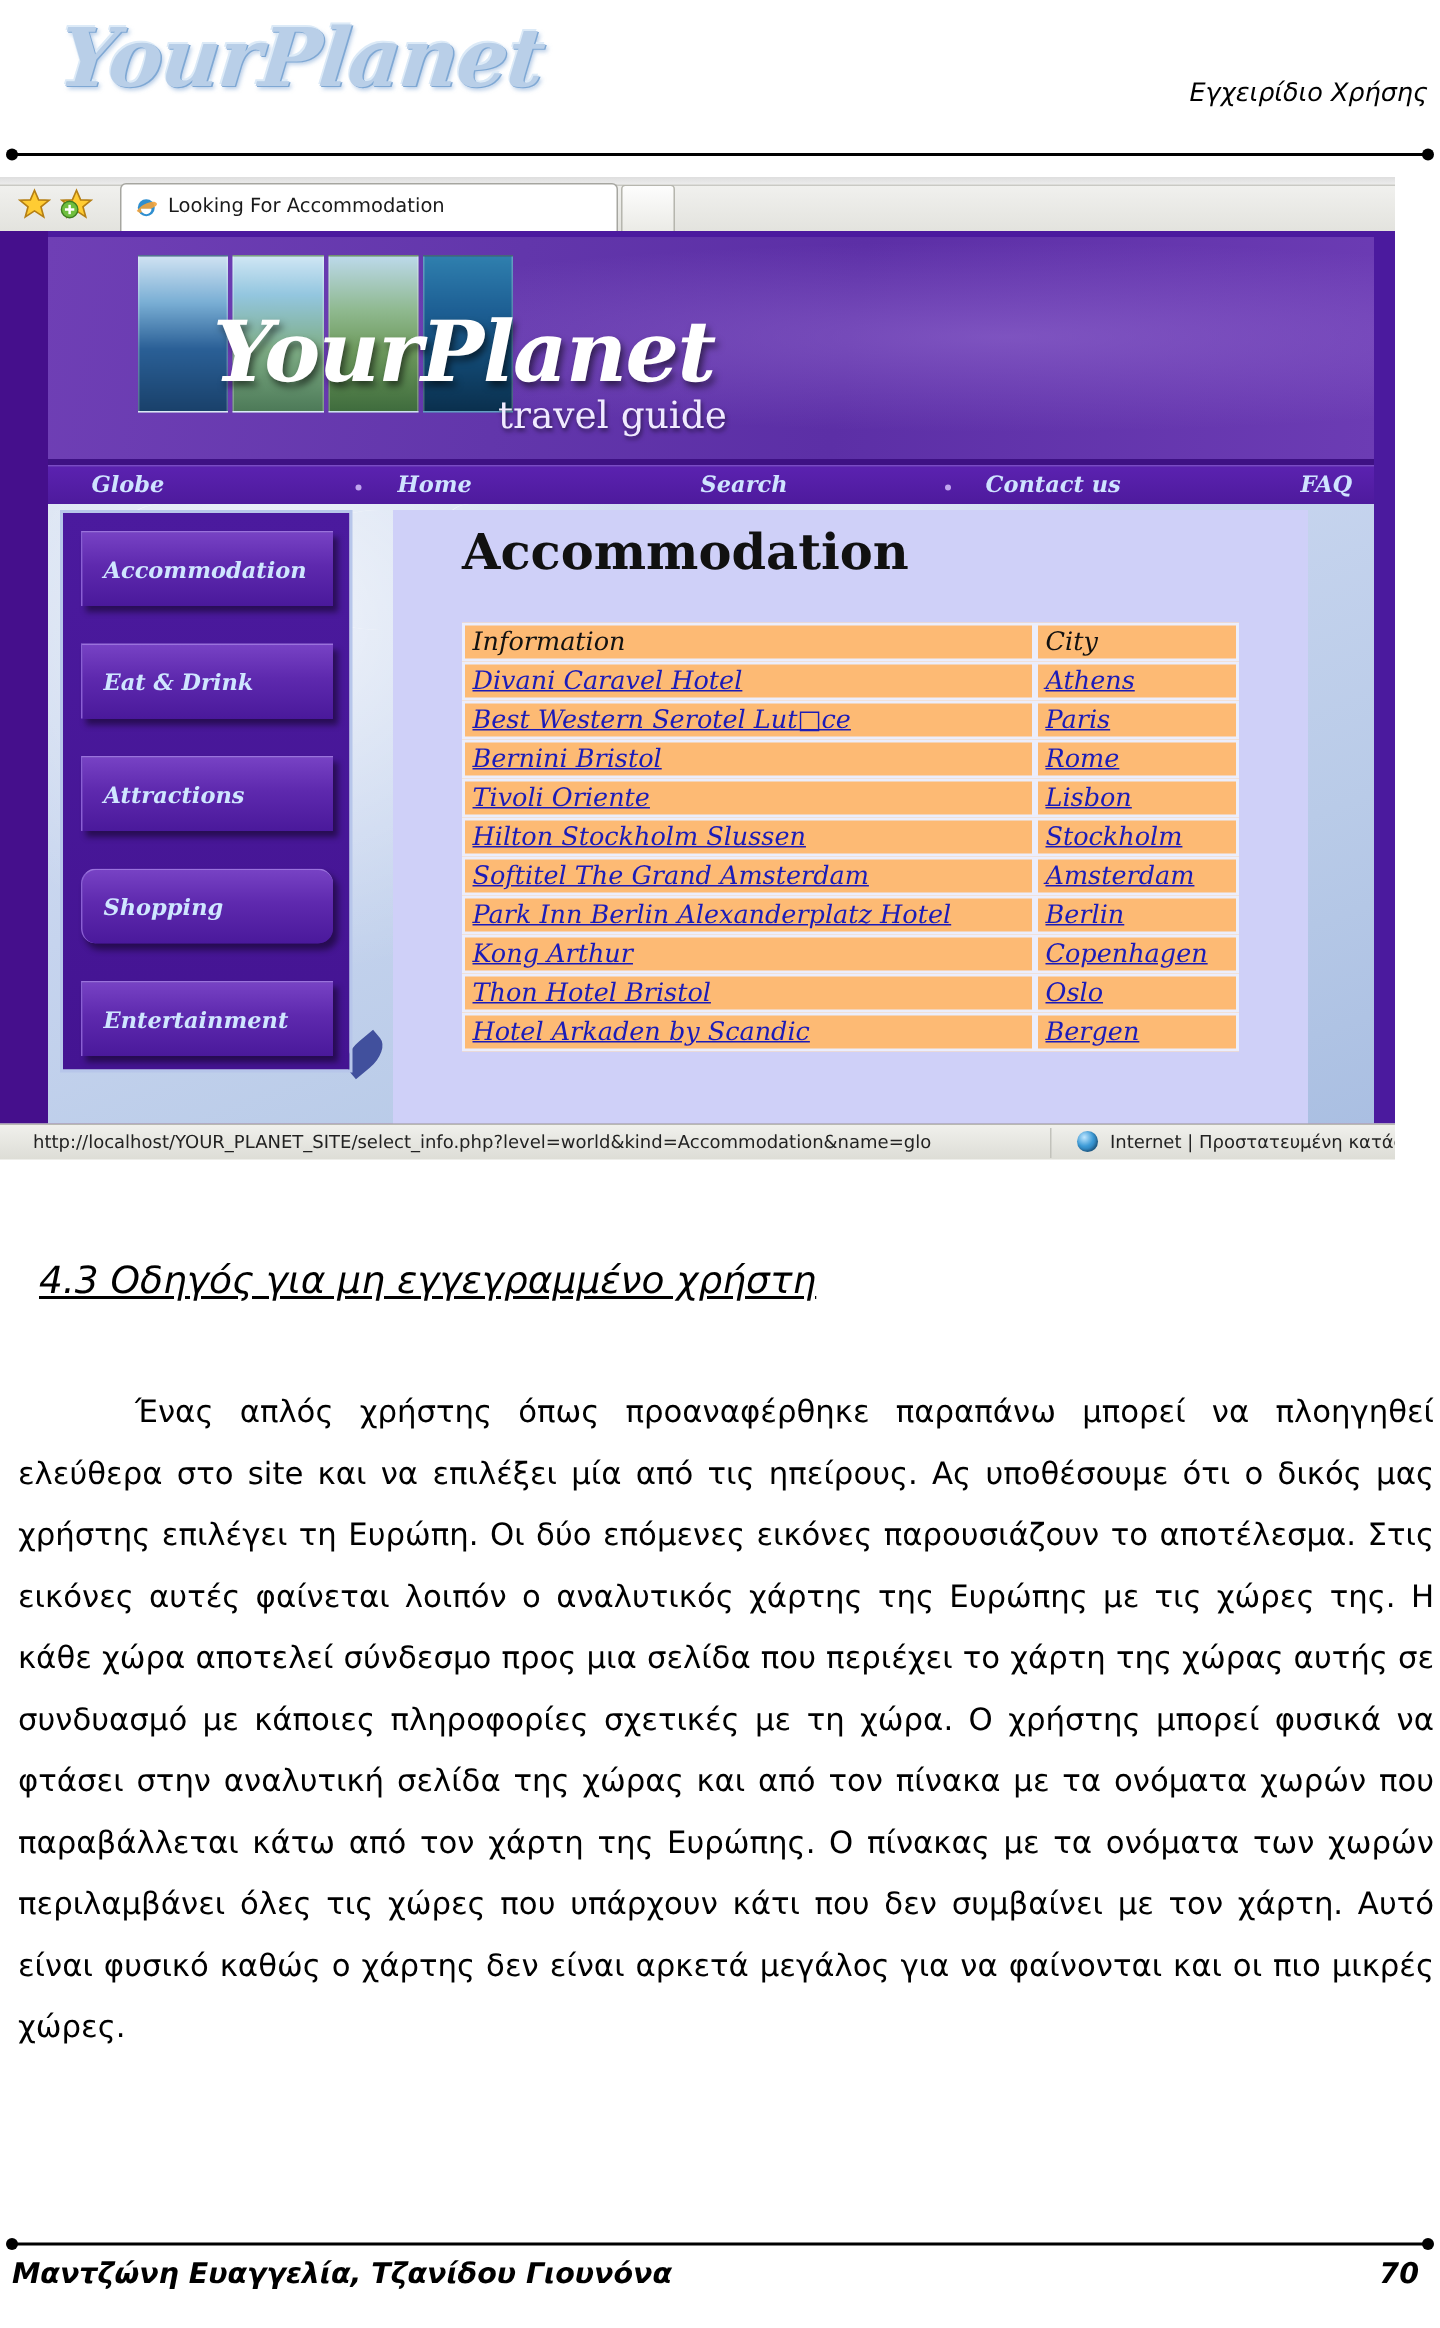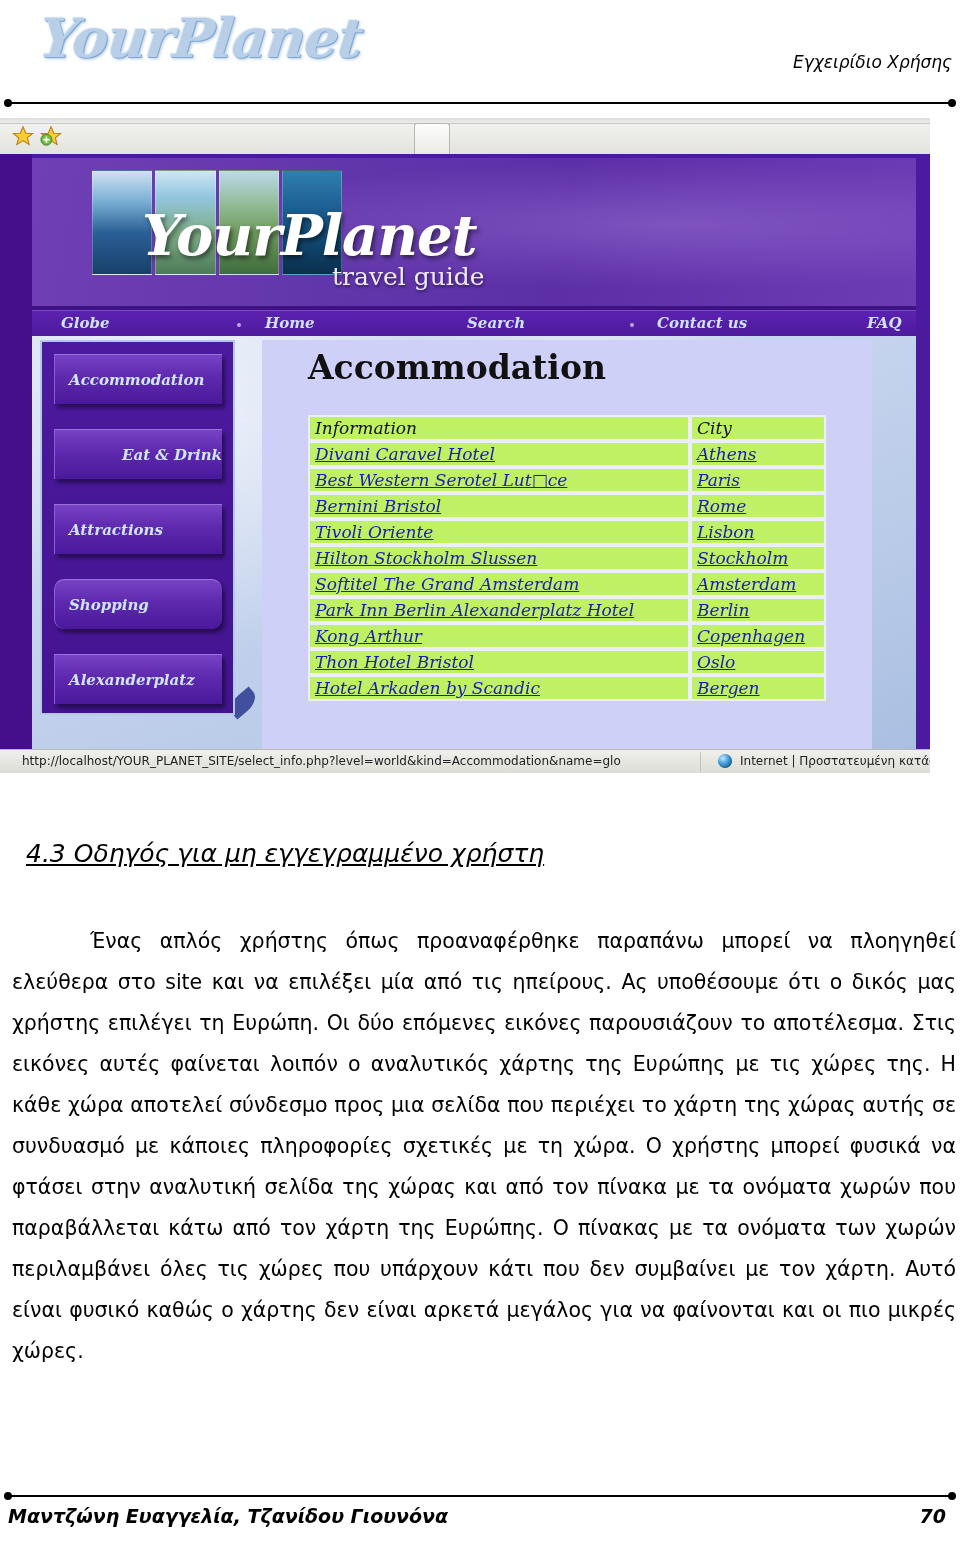--- a/index.html
+++ b/index.html
@@ -208,21 +208,21 @@
     color: #cfe6ff;
     font-family: "DejaVu Serif", serif;
     font-style: italic; font-weight: bold;
     font-size: 15px;
     display: flex; align-items: center;
     padding-left: 14px;
     box-sizing: border-box;
     white-space: nowrap;
   }
   .sb0 { top: 12px; }
-  .sb1 { top: 87px; justify-content: flex-end; }
+  .sb1 { top: 87px; }
   .sb2 { top: 162px; align-items: center; }
   .sb3 { top: 237px; border-radius: 10px; }
   .sb4 { top: 312px; }
 
   .content {
     position: absolute; left: 262px; top: 186px;
     width: 610px; height: 409px;
     background: #cfd0f8;
     overflow: hidden;
   }
@@ -232,21 +232,21 @@
     font-weight: bold;
     font-size: 33px;
     color: #111;
     white-space: nowrap;
   }
   table.acc {
     position: absolute; left: 46px; top: 75px;
     width: 518px;
     border-collapse: separate;
     border-spacing: 0;
-    background: #bef264;
+    background: #fdba74;
     table-layout: fixed;
   }
   table.acc td, table.acc th {
     border: 2px solid #eceefc;
     padding: 1px 5px;
     font-family: "DejaVu Serif", serif;
     font-style: italic;
     font-size: 17px;
     text-align: left;
     height: 25px;
@@ -365,20 +365,30 @@
 
     <span class="fav-add">
       <svg width="22" height="22" viewBox="0 0 24 24" aria-hidden="true">
         <polygon points="12,2 15,9 22.5,9.3 16.7,14 18.7,21.4 12,17 5.3,21.4 7.3,14 1.5,9.3 9,9" fill="#ffcc33" stroke="#b57f14" stroke-width="1.2"></polygon>
         <circle cx="7" cy="16" r="6" fill="#6fbf3f" stroke="#3d7d21" stroke-width="1"></circle>
         <rect x="6.1" y="12.6" width="1.8" height="6.8" fill="#fff"></rect>
         <rect x="3.6" y="15.1" width="6.8" height="1.8" fill="#fff"></rect>
       </svg>
     </span>
 
+    <div class="tab">
+      <span class="tab-icon">
+        <svg width="17" height="17" viewBox="0 0 24 24" aria-hidden="true">
+          <circle cx="12" cy="12" r="8" fill="#2f8fd0"></circle>
+          <path d="M3 15 C8 8, 20 4, 22 8 C23 11, 14 14, 6 17 Z" fill="#f2a23a" opacity=".9"></path>
+          <path d="M7 13 h10 a5 5 0 0 1 -10 0z" fill="#fff"></path>
+        </svg>
+      </span>
+      <span class="tab-label">Looking For Accommodation</span>
+    </div>
 
     <div class="tab-new"></div>
   </div>
 
   <div class="site">
     <div class="site-left-band"></div>
 
     <div class="banner">
       <div class="banner-photos">
         <div class="ph ph1"></div>
@@ -419,21 +429,21 @@
       <div class="side-btn sb1">
         <span>Eat &amp; Drink</span>
       </div>
       <div class="side-btn sb2">
         <span>Attractions</span>
       </div>
       <div class="side-btn sb3">
         <span>Shopping</span>
       </div>
       <div class="side-btn sb4">
-        <span>Alexanderplatz</span>
+        <span>Entertainment</span>
       </div>
     </div>
 
     <div class="content">
       <div class="content-title">Accommodation</div>
 
       <table class="acc">
         <colgroup>
           <col class="col-info">
             <col class="col-city">

